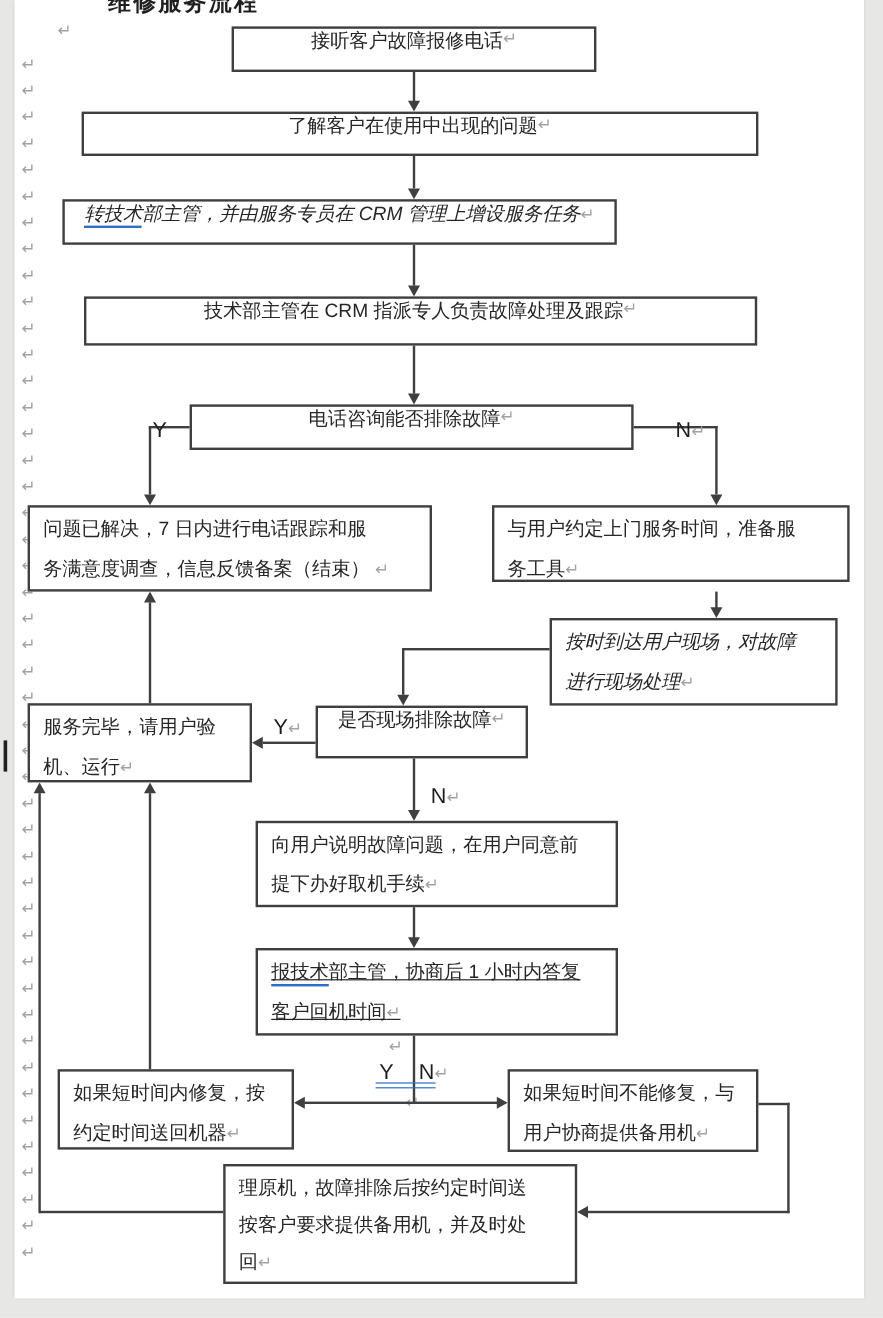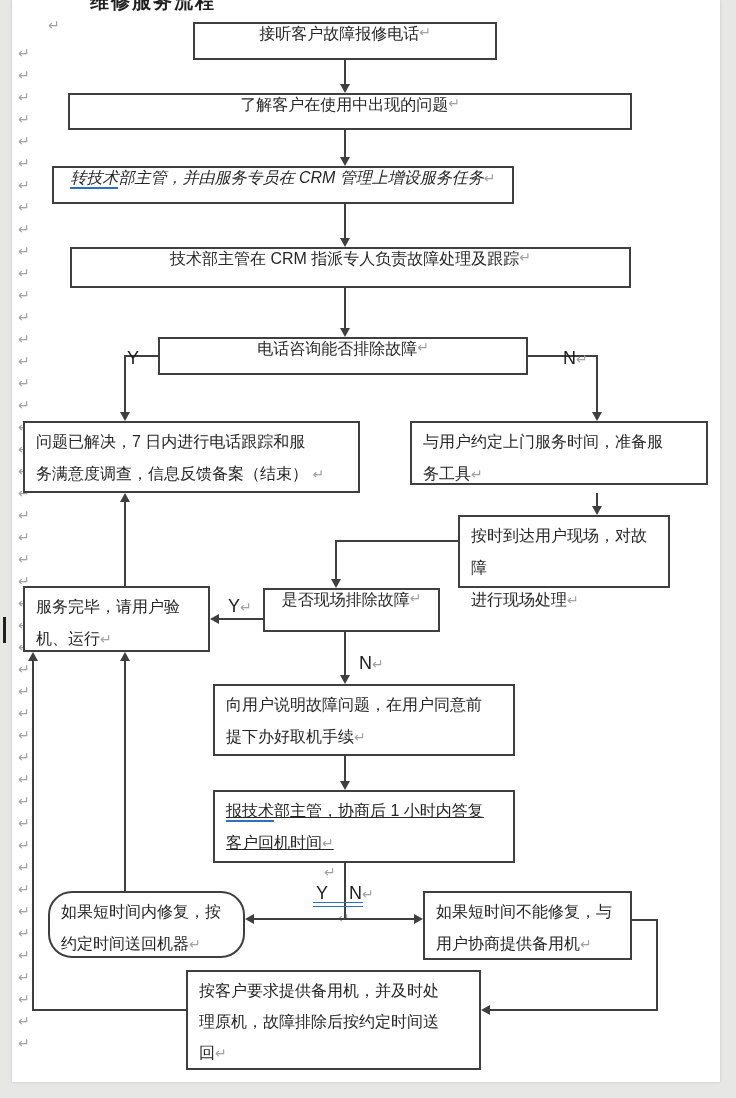--- a/index.html
+++ b/index.html
@@ -120,21 +120,21 @@
   <div class="fbox multi" style="left:23px;top:421px;width:337px;height:72px;">
     <div>问题已解决，7 日内进行电话跟踪和服</div>
     <div><span>务满意度调查，信息反馈备案（结束）</span> <span class="pm">↵</span></div>
   </div>
 
   <div class="fbox multi" style="left:410px;top:421px;width:298px;height:64px;">
     <div>与用户约定上门服务时间，准备服</div>
     <div><span>务工具</span><span class="pm">↵</span></div>
   </div>
 
-  <div class="fbox multi" style="left:458px;top:515px;width:212px;height:73px;">
+  <div class="fbox multi" style="left:458px;top:515px;width:240px;height:73px;font-style:italic;">
     <div>按时到达用户现场，对故障</div>
     <div><span>进行现场处理</span><span class="pm">↵</span></div>
   </div>
 
   <div class="fbox center" style="left:263px;top:588px;width:177px;height:44px;">
     <span>是否现场排除故障</span>
       <span class="pm">↵</span>
   </div>
 
   <div class="fbox multi" style="left:23px;top:586px;width:187px;height:66px;">
@@ -145,33 +145,33 @@
   <div class="fbox multi" style="left:213px;top:684px;width:302px;height:72px;">
     <div>向用户说明故障问题，在用户同意前</div>
     <div><span>提下办好取机手续</span><span class="pm">↵</span></div>
   </div>
 
   <div class="fbox multi" style="left:213px;top:790px;width:302px;height:73px;text-decoration:underline;">
     <div><span class="sp-under">报技术</span><span>部主管，协商后 1 小时内答复</span></div>
     <div><span>客户回机时间</span><span class="pm">↵</span></div>
   </div>
 
-  <div class="fbox multi" style="left:48px;top:891px;width:197px;height:67px;border-radius:24px;">
+  <div class="fbox multi" style="left:48px;top:891px;width:197px;height:67px;">
     <div>如果短时间内修复，按</div>
     <div><span>约定时间送回机器</span><span class="pm">↵</span></div>
   </div>
 
   <div class="fbox multi" style="left:423px;top:891px;width:209px;height:69px;">
     <div>如果短时间不能修复，与</div>
     <div><span>用户协商提供备用机</span><span class="pm">↵</span></div>
   </div>
 
   <div class="fbox multi" style="left:186px;top:970px;width:295px;height:100px;line-height:31px;">
+    <div>理原机，故障排除后按约定时间送</div>
     <div>按客户要求提供备用机，并及时处</div>
-    <div>理原机，故障排除后按约定时间送</div>
     <div><span>回</span><span class="pm">↵</span></div>
   </div>
 
   <div class="vline" style="left:344px;top:60px;height:25px;"></div>
   <div class="ah ah-down" style="left:340px;top:84px;"></div>
   <div class="vline" style="left:344px;top:130px;height:27px;"></div>
   <div class="ah ah-down" style="left:340px;top:157px;"></div>
   <div class="vline" style="left:344px;top:204px;height:34px;"></div>
   <div class="ah ah-down" style="left:340px;top:238px;"></div>
   <div class="vline" style="left:344px;top:288px;height:40px;"></div>

